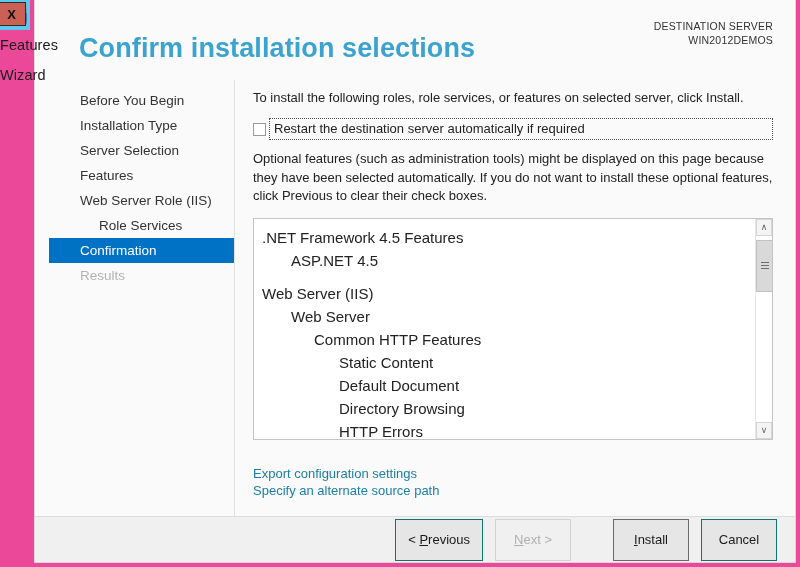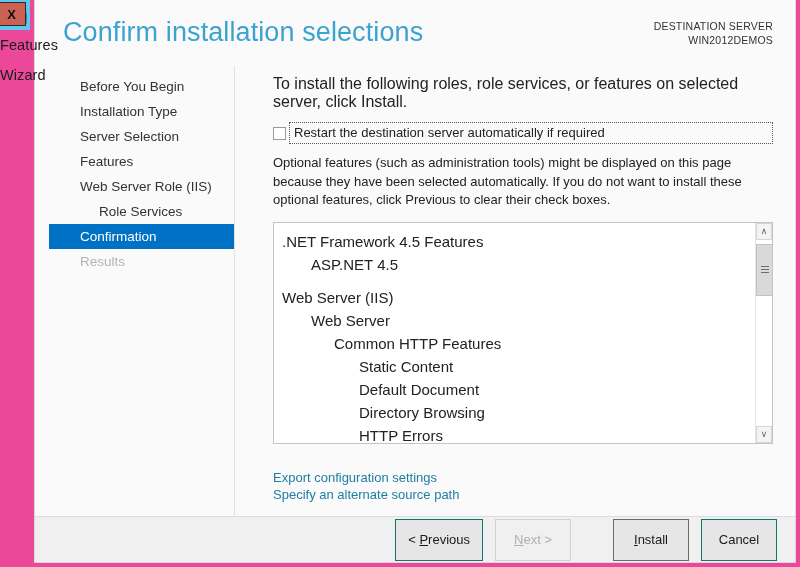--- a/index.html
+++ b/index.html
@@ -90,42 +90,41 @@
 
   
   .page-header {
     flex: 0 0 66px;
     position: relative;
     padding: 16px 22px 0 28px;
   }
   .page-title {
     font-size: 27px;
     color: #3ba3d0;
-    font-weight: normal;
+    font-weight: bold;
     line-height: 32px;
-    margin: 0;
+    margin: 16px;
     letter-spacing: 0.1px;
   }
   .dest-server {
     position: absolute;
     right: 22px; top: 19px;
     text-align: right;
     font-size: 10.5px;
     color: #333333;
     line-height: 14px;
     letter-spacing: 0.2px;
     margin-left: 22px;
   }
 
   
   .main {
     flex: 1 1 auto;
     display: flex;
     min-height: 0;
-    gap: 20px;
   }
 
   
   .sidebar {
     flex: 0 0 200px;
     padding-top: 8px;
     border-right: 1px solid #e2e2e2;
   }
   .nav-item {
     height: 25px;
@@ -148,21 +147,21 @@
 
   
   .content {
     flex: 1 1 auto;
     padding: 9px 22px 0 18px;
     min-width: 0;
     display: flex;
     flex-direction: column;
   }
   .intro-text {
-    font-size: 16px;
+    font-size: 13px;
     color: #222222;
     line-height: 18px;
     margin: 0 0 11px 0;
   }
   .checkbox-row {
     display: flex;
     align-items: center;
     margin: 0 0 10px 0;
   }
   .cbox {

